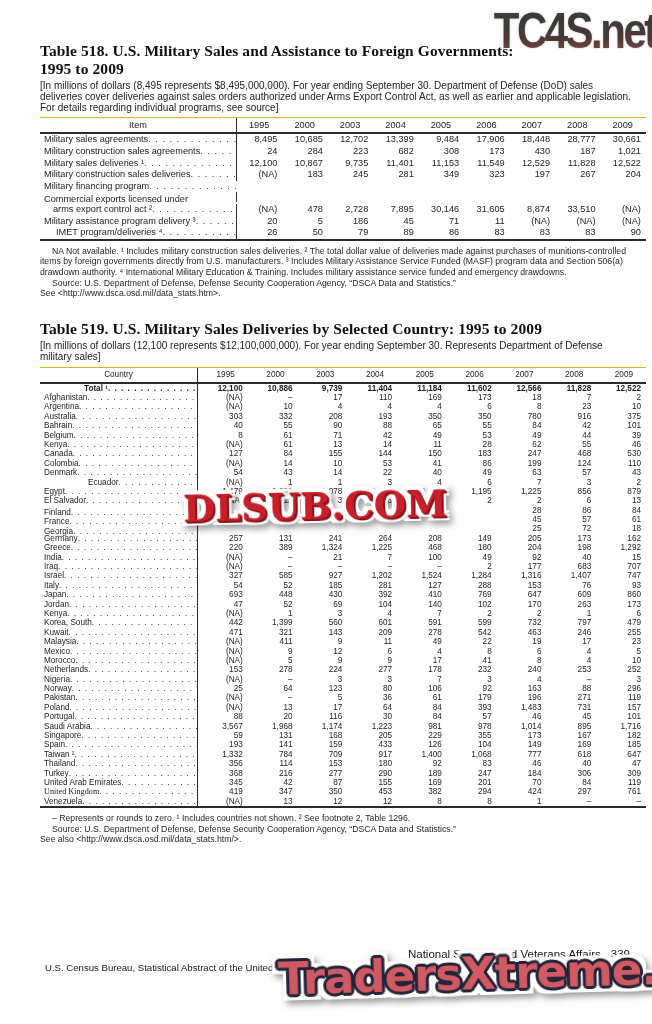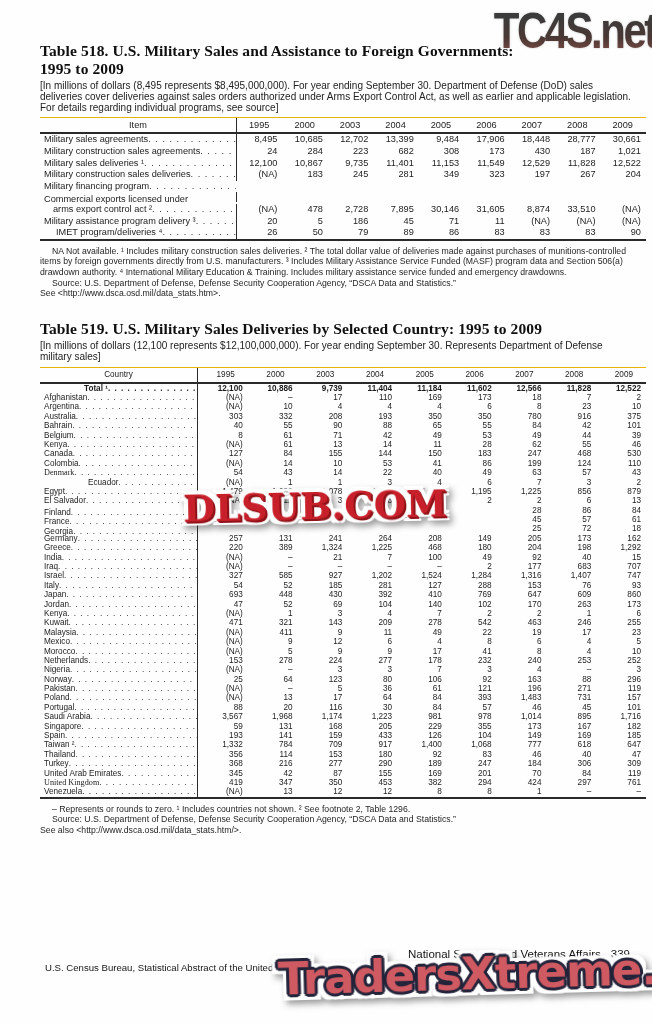--- a/index.html
+++ b/index.html
@@ -410,21 +410,21 @@
             <div class="vcell">53</div>
             <div class="vcell">41</div>
             <div class="vcell">86</div>
             <div class="vcell">199</div>
             <div class="vcell">124</div>
             <div class="vcell">110</div>
           </div>
         </div>
         <div class="trow">
           <div class="lblcell">
-            <div class="" style="display: inline; font-family: Liberation Serif, serif;">Denmark</div>
+            <div class="" style="display: inline;">Denmark</div>
             <div class="dots"></div>
           </div>
           <div class="valgrid">
             <div class="vcell">54</div>
             <div class="vcell">43</div>
             <div class="vcell">14</div>
             <div class="vcell">22</div>
             <div class="vcell">40</div>
             <div class="vcell">49</div>
             <div class="vcell">63</div>
@@ -682,20 +682,37 @@
             <div class="vcell">4</div>
             <div class="vcell">7</div>
             <div class="vcell">2</div>
             <div class="vcell">2</div>
             <div class="vcell">1</div>
             <div class="vcell">6</div>
           </div>
         </div>
         <div class="trow">
           <div class="lblcell">
+            <div class="" style="display: inline;">Korea, South</div>
+            <div class="dots"></div>
+          </div>
+          <div class="valgrid">
+            <div class="vcell">442</div>
+            <div class="vcell">1,399</div>
+            <div class="vcell">560</div>
+            <div class="vcell">601</div>
+            <div class="vcell">591</div>
+            <div class="vcell">599</div>
+            <div class="vcell">732</div>
+            <div class="vcell">797</div>
+            <div class="vcell">479</div>
+          </div>
+        </div>
+        <div class="trow">
+          <div class="lblcell">
             <div class="" style="display: inline;">Kuwait</div>
             <div class="dots"></div>
           </div>
           <div class="valgrid">
             <div class="vcell">471</div>
             <div class="vcell">321</div>
             <div class="vcell">143</div>
             <div class="vcell">209</div>
             <div class="vcell">278</div>
             <div class="vcell">542</div>
@@ -810,21 +827,21 @@
           <div class="lblcell">
             <div class="" style="display: inline;">Pakistan</div>
             <div class="dots"></div>
           </div>
           <div class="valgrid">
             <div class="vcell">(NA)</div>
             <div class="vcell">–</div>
             <div class="vcell">5</div>
             <div class="vcell">36</div>
             <div class="vcell">61</div>
-            <div class="vcell">121</div>
+            <div class="vcell">179</div>
             <div class="vcell">196</div>
             <div class="vcell">271</div>
             <div class="vcell">119</div>
           </div>
         </div>
         <div class="trow">
           <div class="lblcell">
             <div class="" style="display: inline;">Poland</div>
             <div class="dots"></div>
           </div>

